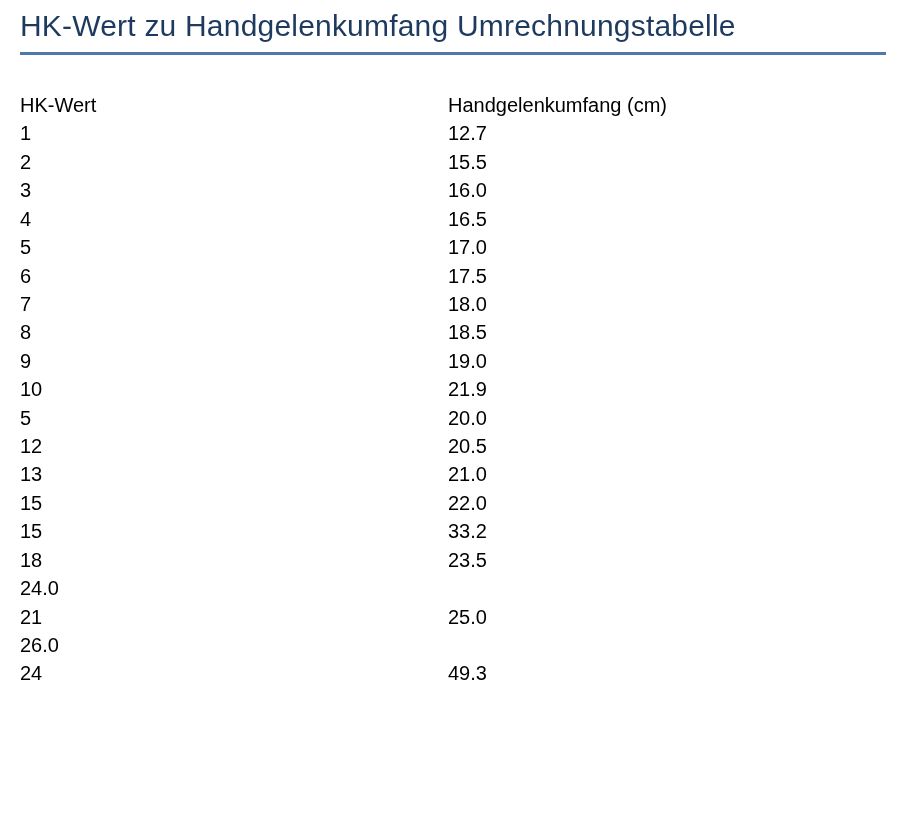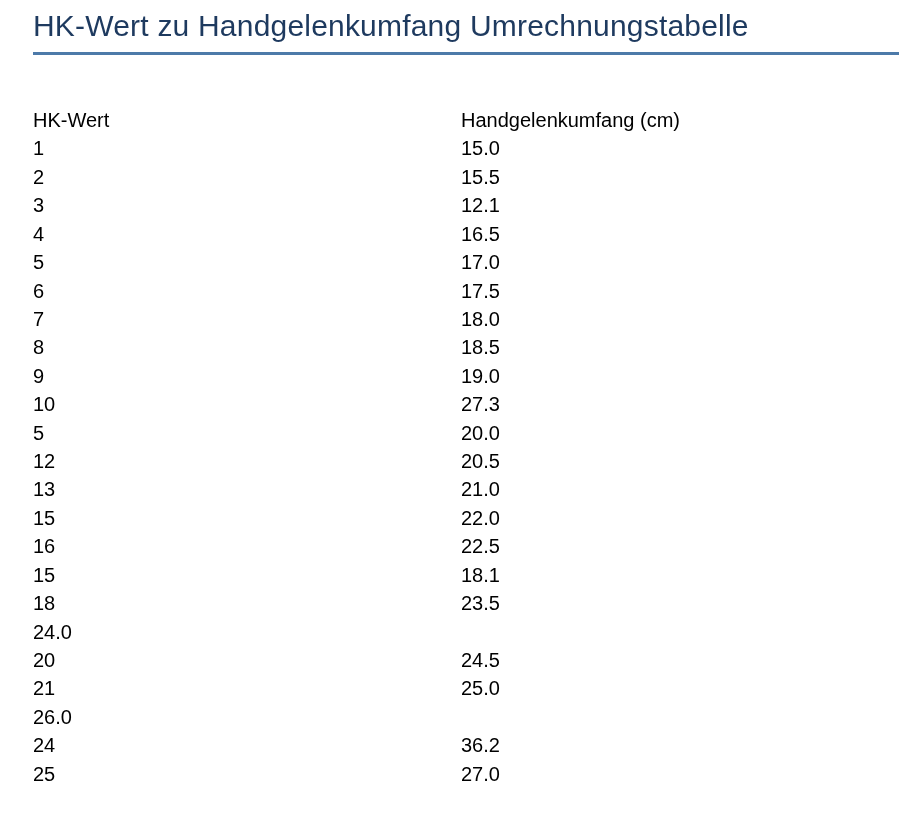--- a/index.html
+++ b/index.html
@@ -15,41 +15,41 @@
   }
   body {
     width: 907px;
     height: 826px;
     background: var(--bg-color, #fff);
     color: var(--text-color, #000);
     font-family: "Liberation Sans", sans-serif;
     overflow: hidden;
   }
   .page {
-    padding: 8px 0 0 33px;
+    padding: 8px 0 0 20px;
     width: 907px;
     height: 826px;
   }
   .doc-title {
     margin: 0;
     font-size: 30px;
     font-weight: 400;
     line-height: 36px;
     letter-spacing: 0.2px;
     color: var(--title-color, #1E3A5F);
     white-space: nowrap;
   }
   .title-rule {
     margin-top: 8px;
     height: 3px;
     width: 866px;
     background: var(--rule-color, #4D7AA9);
   }
   .conversion-table {
-    margin-top: 51px;
+    margin-top: 36px;
     font-size: 20px;
     line-height: 28.42px;
   }
   .t-row {
     display: flex;
     white-space: nowrap;
   }
   .col1 {
     flex: none;
     width: 428px;
@@ -71,29 +71,29 @@
 
     <div class="t-row header-row">
       <span class="col1">HK-Wert</span>
       <span class="col2">Handgelenkumfang (cm)</span>
     </div>
 
     <div>
 
     <div class="t-row">
         <span class="col1">1</span>
-        <span class="col2">15.0</span>
+        <span class="col2">12.7</span>
       </div>
         <div class="t-row">
         <span class="col1">2</span>
         <span class="col2">15.5</span>
       </div>
         <div class="t-row">
         <span class="col1">3</span>
-        <span class="col2">12.1</span>
+        <span class="col2">16.0</span>
       </div>
         <div class="t-row">
         <span class="col1">4</span>
         <span class="col2">16.5</span>
       </div>
         <div class="t-row">
         <span class="col1">5</span>
         <span class="col2">17.0</span>
       </div>
         <div class="t-row">
@@ -107,68 +107,56 @@
         <div class="t-row">
         <span class="col1">8</span>
         <span class="col2">18.5</span>
       </div>
         <div class="t-row">
         <span class="col1">9</span>
         <span class="col2">19.0</span>
       </div>
         <div class="t-row">
         <span class="col1">10</span>
-        <span class="col2">27.3</span>
+        <span class="col2">21.9</span>
       </div>
         <div class="t-row">
         <span class="col1">5</span>
         <span class="col2">20.0</span>
       </div>
         <div class="t-row">
         <span class="col1">12</span>
         <span class="col2">20.5</span>
       </div>
         <div class="t-row">
         <span class="col1">13</span>
         <span class="col2">21.0</span>
       </div>
         <div class="t-row">
         <span class="col1">15</span>
         <span class="col2">22.0</span>
       </div>
         <div class="t-row">
-        <span class="col1">16</span>
-        <span class="col2">22.5</span>
-      </div>
-        <div class="t-row">
         <span class="col1">15</span>
-        <span class="col2">18.1</span>
+        <span class="col2">33.2</span>
       </div>
         <div class="t-row">
         <span class="col1">18</span>
         <span class="col2">23.5</span>
       </div>
         <div class="t-row">
         <span class="col2">24.0</span>
-      </div>
-        <div class="t-row">
-        <span class="col1">20</span>
-        <span class="col2">24.5</span>
       </div>
         <div class="t-row">
         <span class="col1">21</span>
         <span class="col2">25.0</span>
       </div>
         <div class="t-row">
         <span class="col2">26.0</span>
       </div>
         <div class="t-row">
         <span class="col1">24</span>
-        <span class="col2">36.2</span>
-      </div>
-        <div class="t-row">
-        <span class="col1">25</span>
-        <span class="col2">27.0</span>
+        <span class="col2">49.3</span>
       </div>
       </div>
 
   </div>
 </div>
 
 </body></html>

